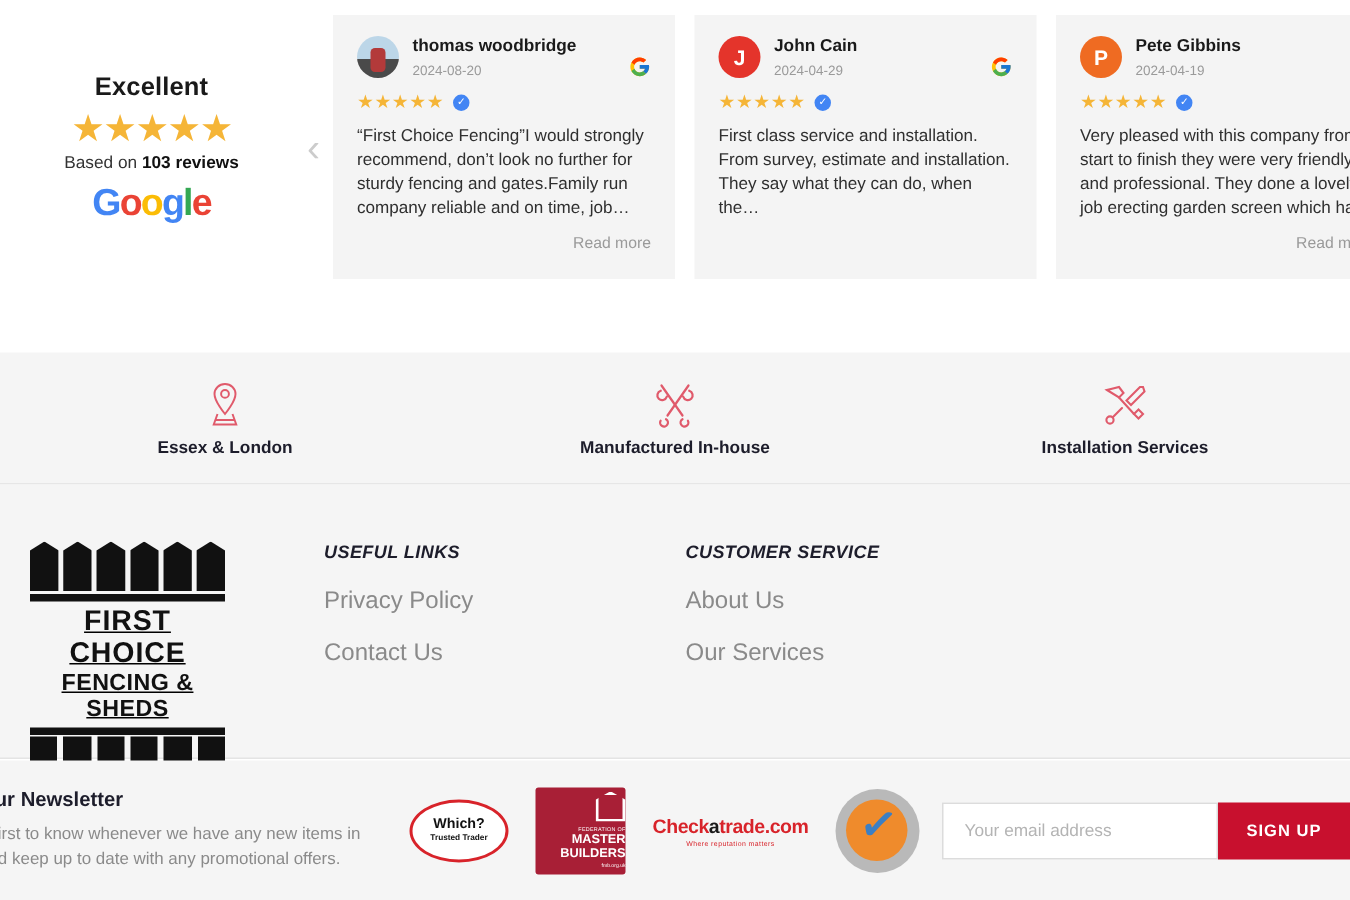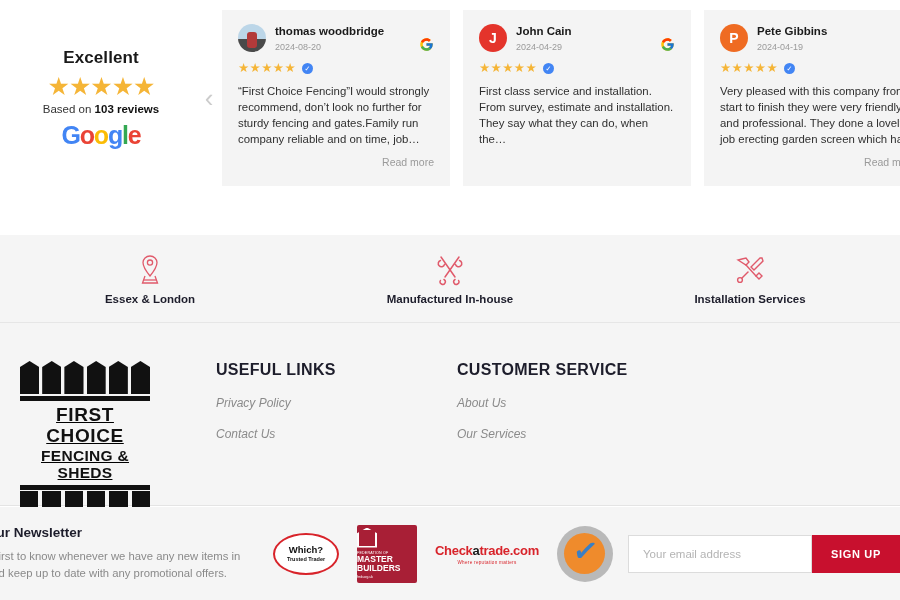--- a/index.html
+++ b/index.html
@@ -138,26 +138,26 @@
     background: #f5f5f5;
     border-bottom: 1px solid #e4e4e4;
     display: flex;
     padding: 38px 0 0 0;
   }
   .fcol { padding-right: 10px; }
   .fcol.logo-col { flex: 0 0 216px; padding-left: 20px; text-decoration: underline; }
   .fcol.links { flex: 0 0 241px; }
   .fcol.links.c2 { flex: 0 0 241px; }
   .fcol-title {
-    font-size: 16px; font-weight: bold; color: #1d1d2b;
-    letter-spacing: .3px; margin-bottom: 17px;
+    font-size: 12px; font-weight: bold; color: #1d1d2b;
+    letter-spacing: .3px; margin-bottom: 17px; font-style: italic;
   }
   .fcol-link {
-    display: block; font-size: 12px; color: #8a8a8a;
-    margin-bottom: 17px; cursor: pointer; text-decoration: none; font-style: italic;
+    display: block; font-size: 16px; color: #8a8a8a;
+    margin-bottom: 17px; cursor: pointer; text-decoration: none;
   }
 
   
   .fence-logo { width: 130px; }
   .fence-top { display: flex; gap: 3px; height: 33px; align-items: flex-end; }
   .picket {
     flex: 1; height: 33px; background: #111;
     clip-path: polygon(0 18%, 50% 0, 100% 18%, 100% 100%, 0 100%);
   }
   .rail { height: 5px; background: #111; margin-top: 2px; }
@@ -188,21 +188,21 @@
   .badge-which {
     width: 66px; height: 42px; border-radius: 50%;
     border: 2px solid #d8232a; display: flex; flex-direction: column;
     align-items: center; justify-content: center; background: #fff;
   }
   .badge-which .w1 { font-size: 9.5px; font-weight: bold; color: #111; line-height:1; }
   .badge-which .w2 { font-size: 5.5px; font-weight: bold; color: #111; margin-top:2px; }
 
   .badge-fmb {
     width: 60px; height: 58px; background: #a81f36;
-    display: flex; flex-direction: column; align-items: flex-start;
+    display: flex; flex-direction: column; align-items: flex-end;
     justify-content: center; color: #fff; border-radius: 2px;
   }
   .badge-fmb .house {
     width: 20px; height: 20px; border: 2px solid #fff;
     clip-path: polygon(50% 0, 100% 28%, 100% 100%, 0 100%, 0 28%);
     margin-bottom: 3px;
   }
   .badge-fmb .f1 { font-size: 3.6px; letter-spacing:.2px; }
   .badge-fmb .f2 { font-size: 8.5px; font-weight: bold; line-height:1.05; }
   .badge-fmb .f3 { font-size: 3.4px; margin-top: 3px; }

